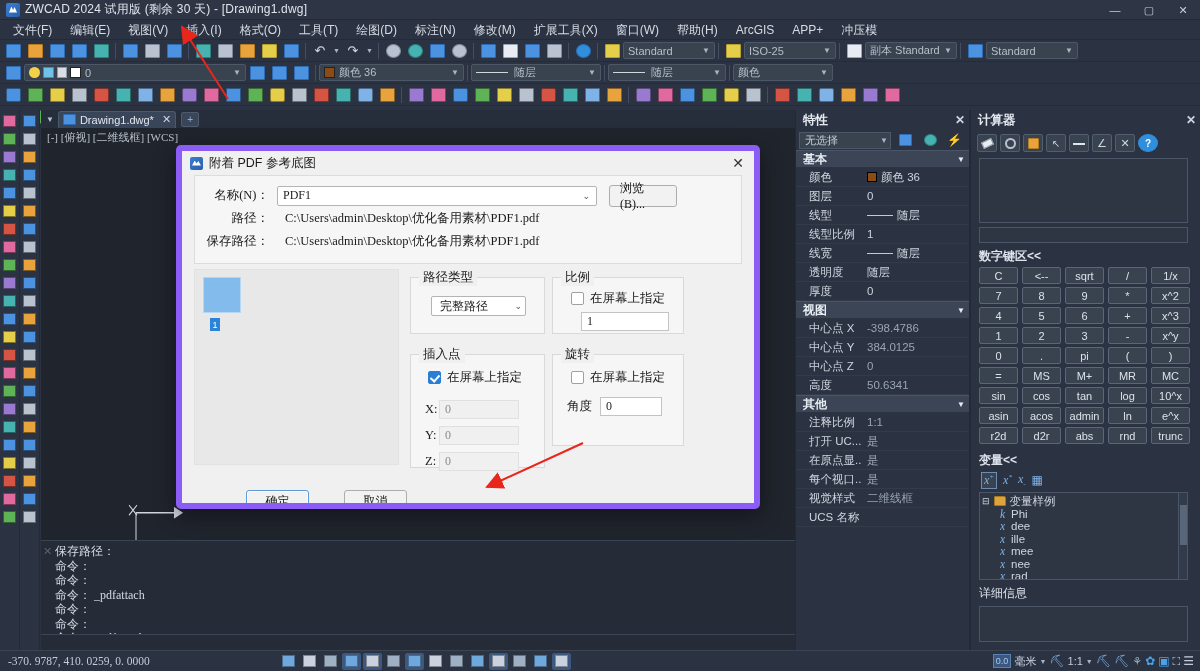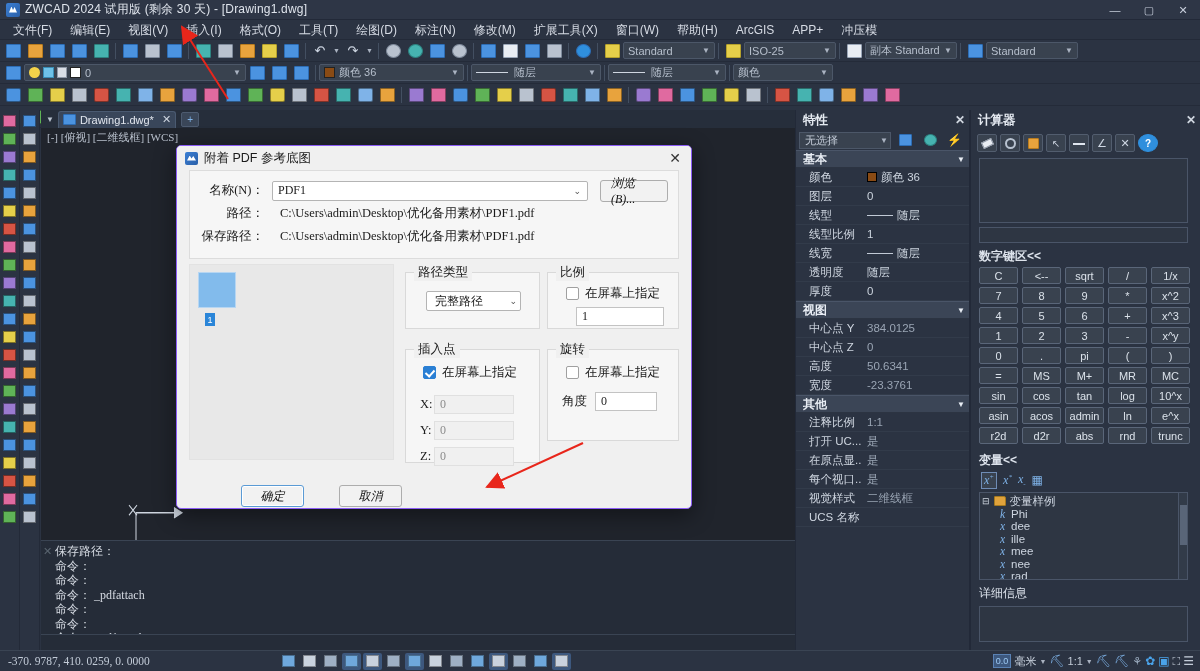--- a/index.html
+++ b/index.html
@@ -198,22 +198,22 @@
     border-top: 1px solid #3a4453; display: flex; align-items: center;
   }
   .coords { padding-left: 8px; font-family: "Liberation Serif", serif; font-size: 11.5px; color: #c3ccd8; white-space: nowrap; }
   .sbtn { width: 19px; height: 17px; margin: 0 1px; display:flex;align-items:center;justify-content:center; border-radius:2px; }
   .sbtn.on { background: #3d587e; }
   .sicon { width: 13px; height: 12px; }
 
   
   .overlay { position: absolute; inset: 0; }
   .dialog {
-    position: absolute; left: 176px; top: 145px; width: 516px; height: 364px;
-    background: #f0f0f0; border: 1px solid #8b5cf6; border-radius: 5px;
+    position: absolute; left: 176px; top: 145px; width: 584px; height: 364px;
+    background: #f0f0f0; border: 6px solid #8b5cf6; border-radius: 5px;
     box-shadow: 0 6px 22px rgba(0,0,0,.45); overflow: hidden;
     font-family: "Liberation Serif", serif; color: #1b1b1b;
   }
   .dlgtitle {
     height: 24px; background: #f0f0f0; display: flex; align-items: center; padding: 0 4px 0 8px;
     font-size: 12.5px; font-family: "Liberation Sans", sans-serif;
   }
   .dlgtitle .dicon {
     width: 13px; height: 13px; background: linear-gradient(135deg,#3b7fd4,#2a5fa8);
     border-radius: 2px; margin-right: 6px; position: relative;
@@ -228,21 +228,21 @@
   .frow { display: flex; align-items: center; height: 23px; font-size: 12.5px; }
   .flabel { width: 72px; text-align: right; padding-right: 8px; color: #1b1b1b; }
   .fselect {
     flex: 1; height: 20px; background: #fff; border: 1px solid #b4b4b4; border-radius: 2px;
     display: flex; align-items: center; padding: 0 2px 0 5px; font-size: 12px; max-width: 320px;
   }
   .fselect .arrow { margin-left: auto; color: #555; font-size: 9px; padding-right: 4px;}
   .btn {
     background: #f2f2f2; border: 1px solid #adadad; border-radius: 3px;
     height: 22px; display: flex; align-items: center; justify-content: center;
-    font-size: 12px; padding: 0 10px; color: #111; font-style: italic;
+    font-size: 12px; padding: 0 10px; color: #111;
   }
   .btn.primary { border: 1px solid #5b9bd5; box-shadow: inset 0 0 0 1px #fff; }
   .fpath { font-size: 12.5px; color: #1b1b1b; padding-left: 8px; }
 
   .preview {
     position: absolute; left: 12px; top: 118px; width: 205px; height: 196px;
     background: #e8e8e8; border: 1px solid #e2e2e2;
   }
   .pvrect { position: absolute; left: 8px; top: 7px; width: 38px; height: 36px; background: #82bbec; border: 1px solid #b7d6f2;}
   .pvmark { position: absolute; left: 15px; top: 48px; width: 10px; height: 13px; background: #2a85d8; color: #fff; font-size: 9px; display: flex; align-items: center; justify-content: center; font-family: "Liberation Sans", sans-serif;}
@@ -915,41 +915,41 @@
             <div class="pk">厚度</div>
             <div class="pv bright">
               <span>0</span>
             </div>
           </div>
           <div class="pgroup">
             <span>视图</span>
             <span class="caret">▼</span>
           </div>
           <div class="prow">
+            <div class="pk">中心点 X</div>
+            <div class="pv">
+              <span>-398.4786</span>
+            </div>
+          </div>
+          <div class="prow">
             <div class="pk">中心点 Y</div>
             <div class="pv">
               <span>384.0125</span>
             </div>
           </div>
           <div class="prow">
             <div class="pk">中心点 Z</div>
             <div class="pv">
               <span>0</span>
             </div>
           </div>
           <div class="prow">
             <div class="pk">高度</div>
             <div class="pv">
               <span>50.6341</span>
-            </div>
-          </div>
-          <div class="prow">
-            <div class="pk">宽度</div>
-            <div class="pv">
-              <span>-23.3761</span>
             </div>
           </div>
           <div class="pgroup">
             <span>其他</span>
             <span class="caret">▼</span>
           </div>
           <div class="prow">
             <div class="pk">注释比例</div>
             <div class="pv">
               <span>1:1</span>

